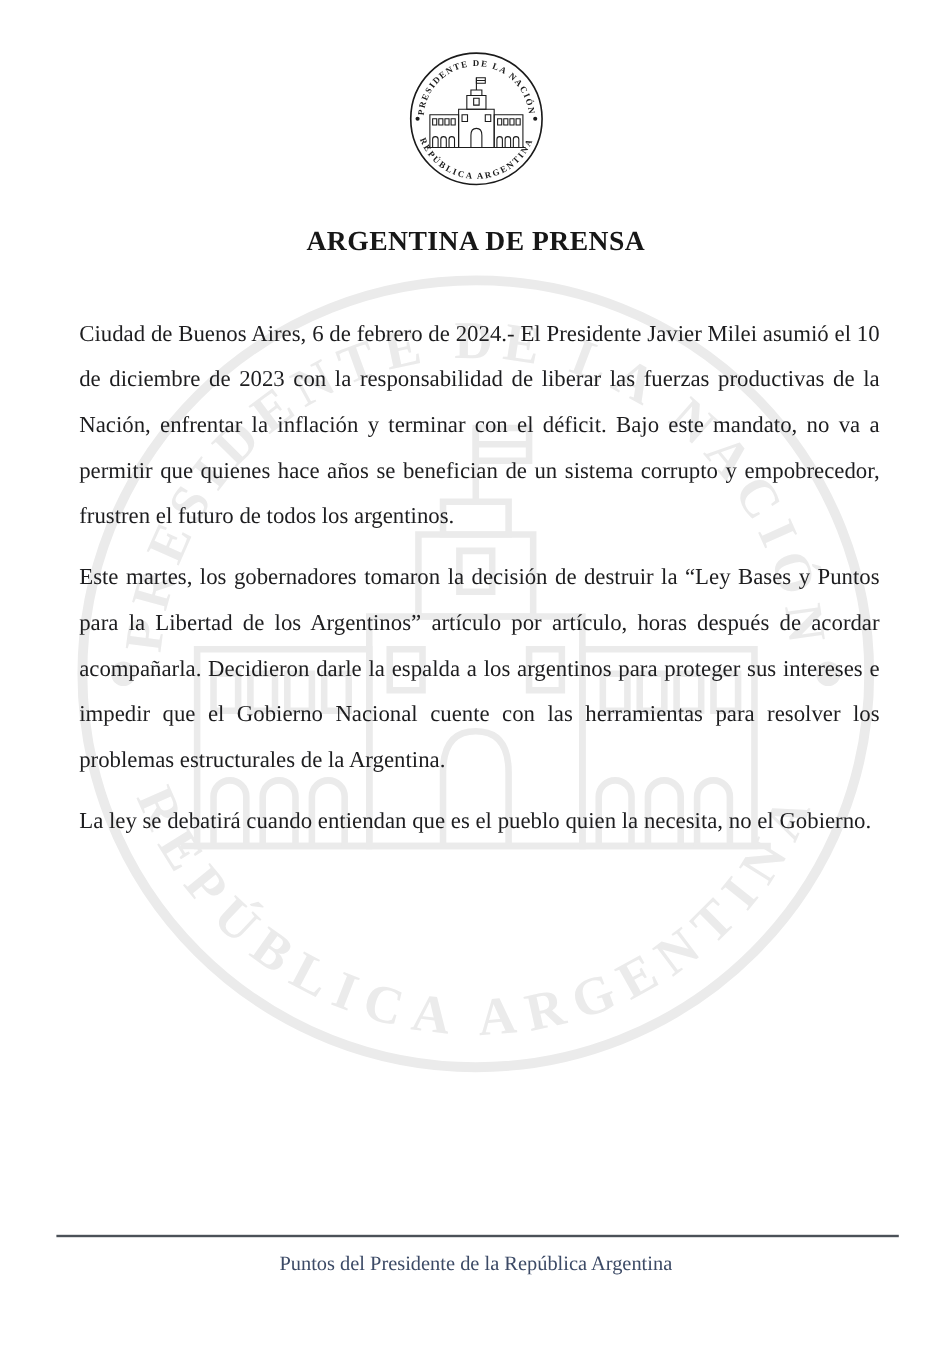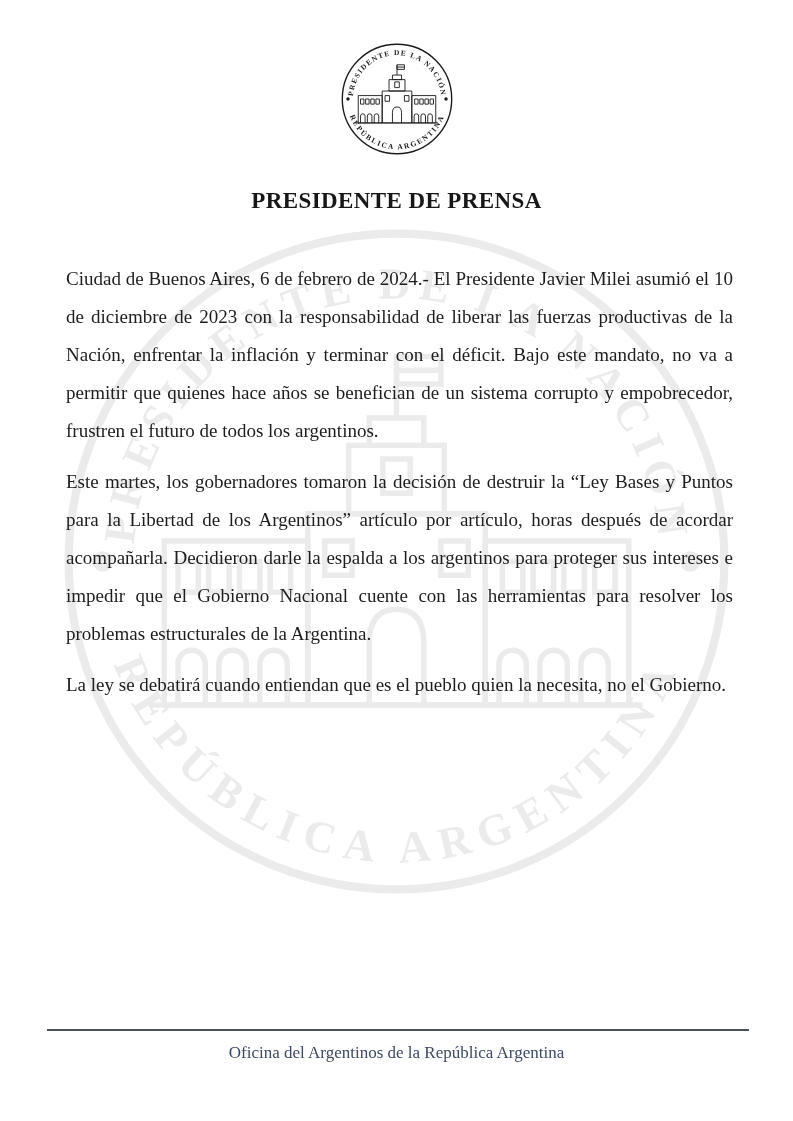--- a/index.html
+++ b/index.html
@@ -133,24 +133,24 @@
         <path d="M48,142 v-12 a4,4 0 0 1 8,0 v12"></path>
         <path d="M60,142 v-12 a4,4 0 0 1 8,0 v12"></path>
         <path d="M130,142 v-12 a4,4 0 0 1 8,0 v12"></path>
         <path d="M142,142 v-12 a4,4 0 0 1 8,0 v12"></path>
         <path d="M154,142 v-12 a4,4 0 0 1 8,0 v12"></path>
         <path d="M79,94 h8 v10 h-8 Z M113,94 h8 v10 h-8 Z"></path>
       </g>
     </g>
   </svg>
 
-  <h1 class="doc-title">PRESIDENTE DE PRENSA</h1>
+  <h1 class="doc-title">ARGENTINA DE PRENSA</h1>
 
   <main class="body-text">
     <p>Ciudad de Buenos Aires, 6 de febrero de 2024.- El Presidente Javier Milei asumió el 10 de diciembre de 2023 con la responsabilidad de liberar las fuerzas productivas de la Nación, enfrentar la inflación y terminar con el déficit. Bajo este mandato, no va a permitir que quienes hace años se benefician de un sistema corrupto y empobrecedor, frustren el futuro de todos los argentinos.</p>
     <p>Este martes, los gobernadores tomaron la decisión de destruir la “Ley Bases y Puntos para la Libertad de los Argentinos” artículo por artículo, horas después de acordar acompañarla. Decidieron darle la espalda a los argentinos para proteger sus intereses e impedir que el Gobierno Nacional cuente con las herramientas para resolver los problemas estructurales de la Argentina.</p>
     <p>La ley se debatirá cuando entiendan que es el pueblo quien la necesita, no el Gobierno.</p>
   </main>
 
   <hr class="footer-rule">
-  <div class="footer-text">Oficina del Argentinos de la República Argentina</div>
+  <div class="footer-text">Puntos del Presidente de la República Argentina</div>
 
 </div>
 
 </body></html>

